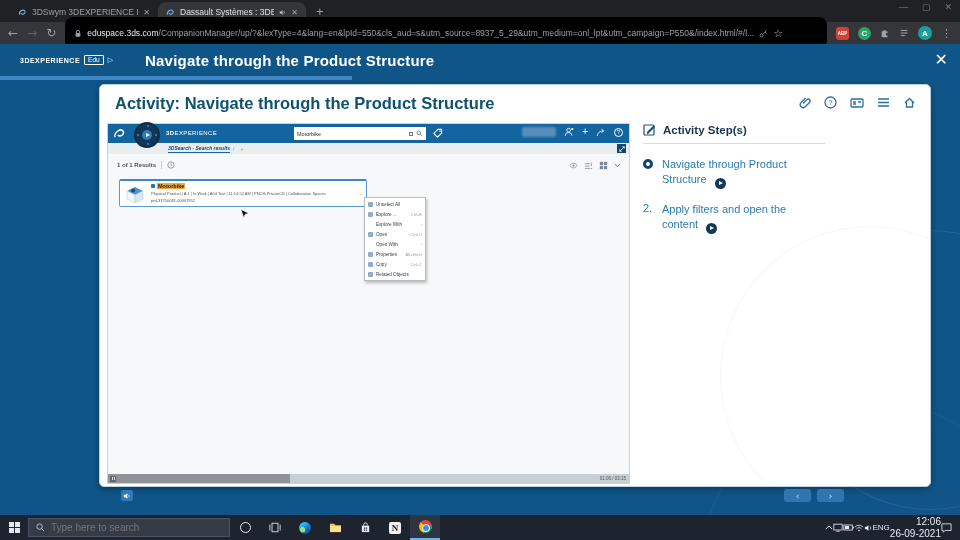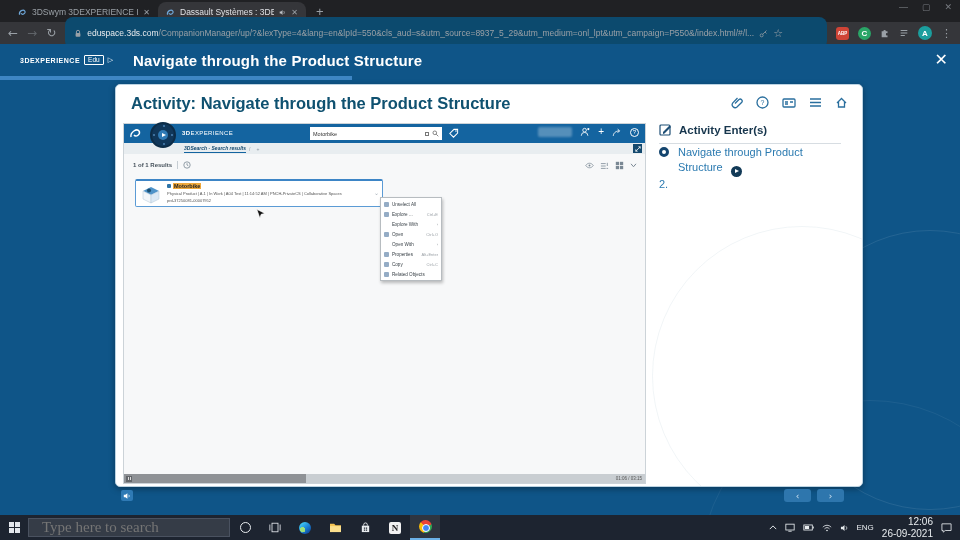--- a/index.html
+++ b/index.html
@@ -18,50 +18,50 @@
   .tab.active{background:#35363a;color:#dfe1e5}
   .tab .x{font-size:8px;color:#9aa0a6}
   .newtab{color:#9aa0a6;font-size:13px;margin:0 0 3px 10px}
   .winctl{position:absolute;right:8px;top:2px;display:flex;gap:14px;color:#777b80;font-size:9px}
 
   
   .toolbar{position:absolute;top:22px;left:0;width:960px;height:22px;background:#35363a;
     display:flex;align-items:center;padding:0 8px;gap:9px}
   .navic{color:#9aa0a6;font-size:12px;line-height:1;font-family:"DejaVu Sans",sans-serif}
   .navic.dim{color:#5f6368}
-  .omnibox{flex:1;height:16px;background:#0c4a6e;border-radius:8px;display:flex;
+  .omnibox{flex:1;height:16px;background:#000000;border-radius:8px;display:flex;
     align-items:center;padding:16px 9px;gap:5px;overflow:hidden}
   .url{font-size:8.5px;white-space:nowrap;overflow:hidden}
   .url .dom{color:#e8eaed}
   .url .path{color:#9aa0a6}
   .extbadge{width:13px;height:13px;border-radius:3px;background:#cf4436;color:#fff;
     font-size:4.5px;font-weight:bold;display:flex;align-items:center;justify-content:center}
   .extc{width:13px;height:13px;border-radius:50%;background:#2aa567;color:#fff;
     font-size:8px;font-weight:bold;display:flex;align-items:center;justify-content:center}
   .avatar{width:14px;height:14px;border-radius:50%;background:#1b9e9e;color:#fff;
     font-size:8px;font-weight:bold;display:flex;align-items:center;justify-content:center}
   .star{color:#9aa0a6;font-size:11px;font-family:"DejaVu Sans",sans-serif}
   .dots{color:#9aa0a6;font-size:11px;font-family:"DejaVu Sans",sans-serif}
 
   
   .pgheader{position:absolute;top:44px;left:0;width:960px;height:32px;background:#0f5588;
     display:flex;align-items:center;color:#fff}
   .brand{margin-left:20px;display:flex;align-items:center;gap:4px}
   .brand .bt{font-size:7px;letter-spacing:.5px;font-weight:bold}
   .brand .badge{font-size:6.5px;border:1px solid #fff;padding:0 3px 1px 3px;border-radius:1px}
   .brand .tri{font-size:7px;font-family:"DejaVu Sans",sans-serif}
-  .pgtitle{margin-left:20px;font-size:15px;font-weight:bold;letter-spacing:.2px}
+  .pgtitle{margin-left:32px;font-size:15px;font-weight:bold;letter-spacing:.2px}
   .pgclose{position:absolute;right:12px;top:6px;font-size:16px;color:#fff;font-weight:300}
   .progress-strip{position:absolute;top:76px;left:0;width:352px;height:4px;background:#3e86c4}
 
   
   .curve{position:absolute;border:1px solid rgba(255,255,255,.09);border-radius:50%}
 
   
-  .card{position:absolute;left:115px;top:84px;width:748px;height:403px;background:#fff;
+  .card{position:absolute;left:99px;top:84px;width:832px;height:403px;background:#fff;
     border-radius:5px;border:1px solid #bcd3e2;box-shadow:0 2px 6px rgba(0,0,0,.35);overflow:hidden;z-index:2}
   .card-curve{position:absolute;right:-90px;bottom:-40px;width:300px;height:300px;
     border:1px solid rgba(20,80,120,.06);border-radius:50%}
   .card-title{position:absolute;left:15px;top:9px;font-size:16.5px;font-weight:600;color:#0f5170}
   .card-icons{position:absolute;right:14px;top:11px;display:flex;gap:13px;align-items:center}
   .cic{stroke:#2a6f9e;fill:none;stroke-width:1.3}
 
   
   .demo{position:absolute;left:7px;top:38px;width:523px;height:361px;border:1px solid #ccd3d8;
     display:flex;flex-direction:column;background:#f7f8f9}
@@ -124,21 +124,21 @@
   .pausebtn{position:absolute;left:2px;top:1.5px;width:6px;height:6px;background:#63666a;
     display:flex;align-items:center;justify-content:center;gap:1px}
   .pausebtn i{width:1px;height:3px;background:#ddd}
   .scrubtime{position:absolute;right:3px;top:2px;font-size:4.5px;color:#555}
 
   
   .steps{position:absolute;left:543px;top:38px;width:182px}
   .steps-head{display:flex;align-items:center;gap:7px}
   .steps-title{font-size:11.5px;font-weight:600;color:#17364d}
   .steps hr{border:0;border-top:1px solid #d7dde2;margin-top:7px}
-  .step{display:flex;gap:9px;margin-top:1px}
+  .step{display:flex;gap:9px;margin-top:13px}
   .ring{width:10px;height:10px;border:3px solid #14456e;border-radius:50%;flex:none;margin-top:2px}
   .stepnum{font-size:11px;color:#2b7ab0;flex:none;width:10px}
   .steptext{font-size:11px;color:#2b7ab0;line-height:1.4;width:148px}
   .playc{display:inline-flex;width:11px;height:11px;border-radius:50%;background:#123a57;
     align-items:center;justify-content:center;margin-left:8px;vertical-align:-2px}
   .playc::after{content:"";border-left:4px solid #fff;border-top:2.5px solid transparent;
     border-bottom:2.5px solid transparent;margin-left:1px}
 
   
   .sndbtn{position:absolute;left:121px;top:490px;width:12px;height:11px;background:#2f7ab5;
@@ -148,36 +148,36 @@
     font-family:"DejaVu Sans",sans-serif}
 
   
   .taskbar{position:absolute;left:0;bottom:0;width:960px;height:25px;background:#1d2430;
     display:flex;align-items:center;z-index:10}
   .tstart{width:28px;display:flex;align-items:center;justify-content:center}
   .winlogo{display:grid;grid-template-columns:5px 5px;grid-template-rows:5px 5px;gap:1px}
   .winlogo i{background:#e3e7ec}
   .tsearch{width:202px;height:19px;background:#353c47;display:flex;align-items:center;
     gap:6px;padding:0 7px;border:1px solid #4a5260}
-  .tsearch input{flex:1;background:transparent;border:0;outline:0;color:#c7cbd1;font-size:15px;
-    font-family:Liberation Serif, serif}
+  .tsearch input{flex:1;background:transparent;border:0;outline:0;color:#c7cbd1;font-size:10px;
+    font-family:Liberation Sans, sans-serif}
   .tico{width:30px;height:25px;display:flex;align-items:center;justify-content:center}
   .tico.active{background:rgba(255,255,255,.08);border-bottom:2px solid #6cb2e8}
   .cortana{width:11px;height:11px;border:1.5px solid #e8ecef;border-radius:50%}
   .edge{width:12px;height:12px;border-radius:50%;
     background:radial-gradient(circle at 30% 65%,#9be07b 0 22%,transparent 24%),
     linear-gradient(140deg,#45d3f7 10%,#1a7fd4 55%,#0c3f8f 95%)}
   .npp{width:12px;height:12px;background:#f2f2f2;border-radius:2px;display:flex;
     align-items:center;justify-content:center;font-family:"Liberation Serif",serif;
     font-weight:bold;font-size:9px;color:#222}
   .chrome{width:13px;height:13px;border-radius:50%;position:relative;
     background:conic-gradient(from -50deg,#ea4335 0 120deg,#34a853 120deg 240deg,#fbbc05 240deg 360deg)}
   .chrome::after{content:"";position:absolute;left:3.5px;top:3.5px;width:6px;height:6px;
     border-radius:50%;background:#4285f4;border:1px solid #fff}
-  .tray{margin-left:auto;display:flex;align-items:center;gap:8px;padding-right:8px;color:#e8ecef}
+  .tray{margin-left:auto;display:flex;align-items:center;padding-right:8px;color:#e8ecef}
   .tlang{font-size:8px}
   .tclock{font-size:10px;text-align:right;line-height:1.15}
 </style>
 </head>
 <body>
 
 <div class="screen">
 
   <div class="tabstrip">
     <div class="tab">
@@ -426,29 +426,30 @@
         <span class="scrubtime">01:06 / 03:15</span>
       </div>
     </div>
 
     <div class="steps">
       <div class="steps-head">
         <svg width="13" height="13" viewBox="0 0 13 13">
           <rect x="1" y="2" width="10" height="10" rx="1" stroke="#1d4e75" fill="none" stroke-width="1.2"></rect>
           <path d="M4 9 10.5 2.5 12 4 5.5 10.5 4 11z" fill="#1d4e75"></path>
         </svg>
-        <span class="steps-title">Activity Enter(s)</span>
+        <span class="steps-title">Activity Step(s)</span>
       </div>
       <hr>
       <div class="step">
         <span class="ring"></span>
         <span class="steptext"><span>Navigate through Product Structure</span><span class="playc"></span></span>
       </div>
       <div class="step">
         <span class="stepnum">2.</span>
+        <span class="steptext"><span>Apply filters and open the content</span><span class="playc"></span></span>
       </div>
     </div>
   </div>
 
   <span class="sndbtn">
     <svg width="8" height="8" viewBox="0 0 10 10">
         <polygon points="1,3.5 3,3.5 5.5,1.5 5.5,8.5 3,6.5 1,6.5" fill="#fff"></polygon>
         <path d="M7 3.5C8 4.3 8 5.7 7 6.5" stroke="#fff" fill="none" stroke-width=".9"></path>
       </svg>
   </span>

